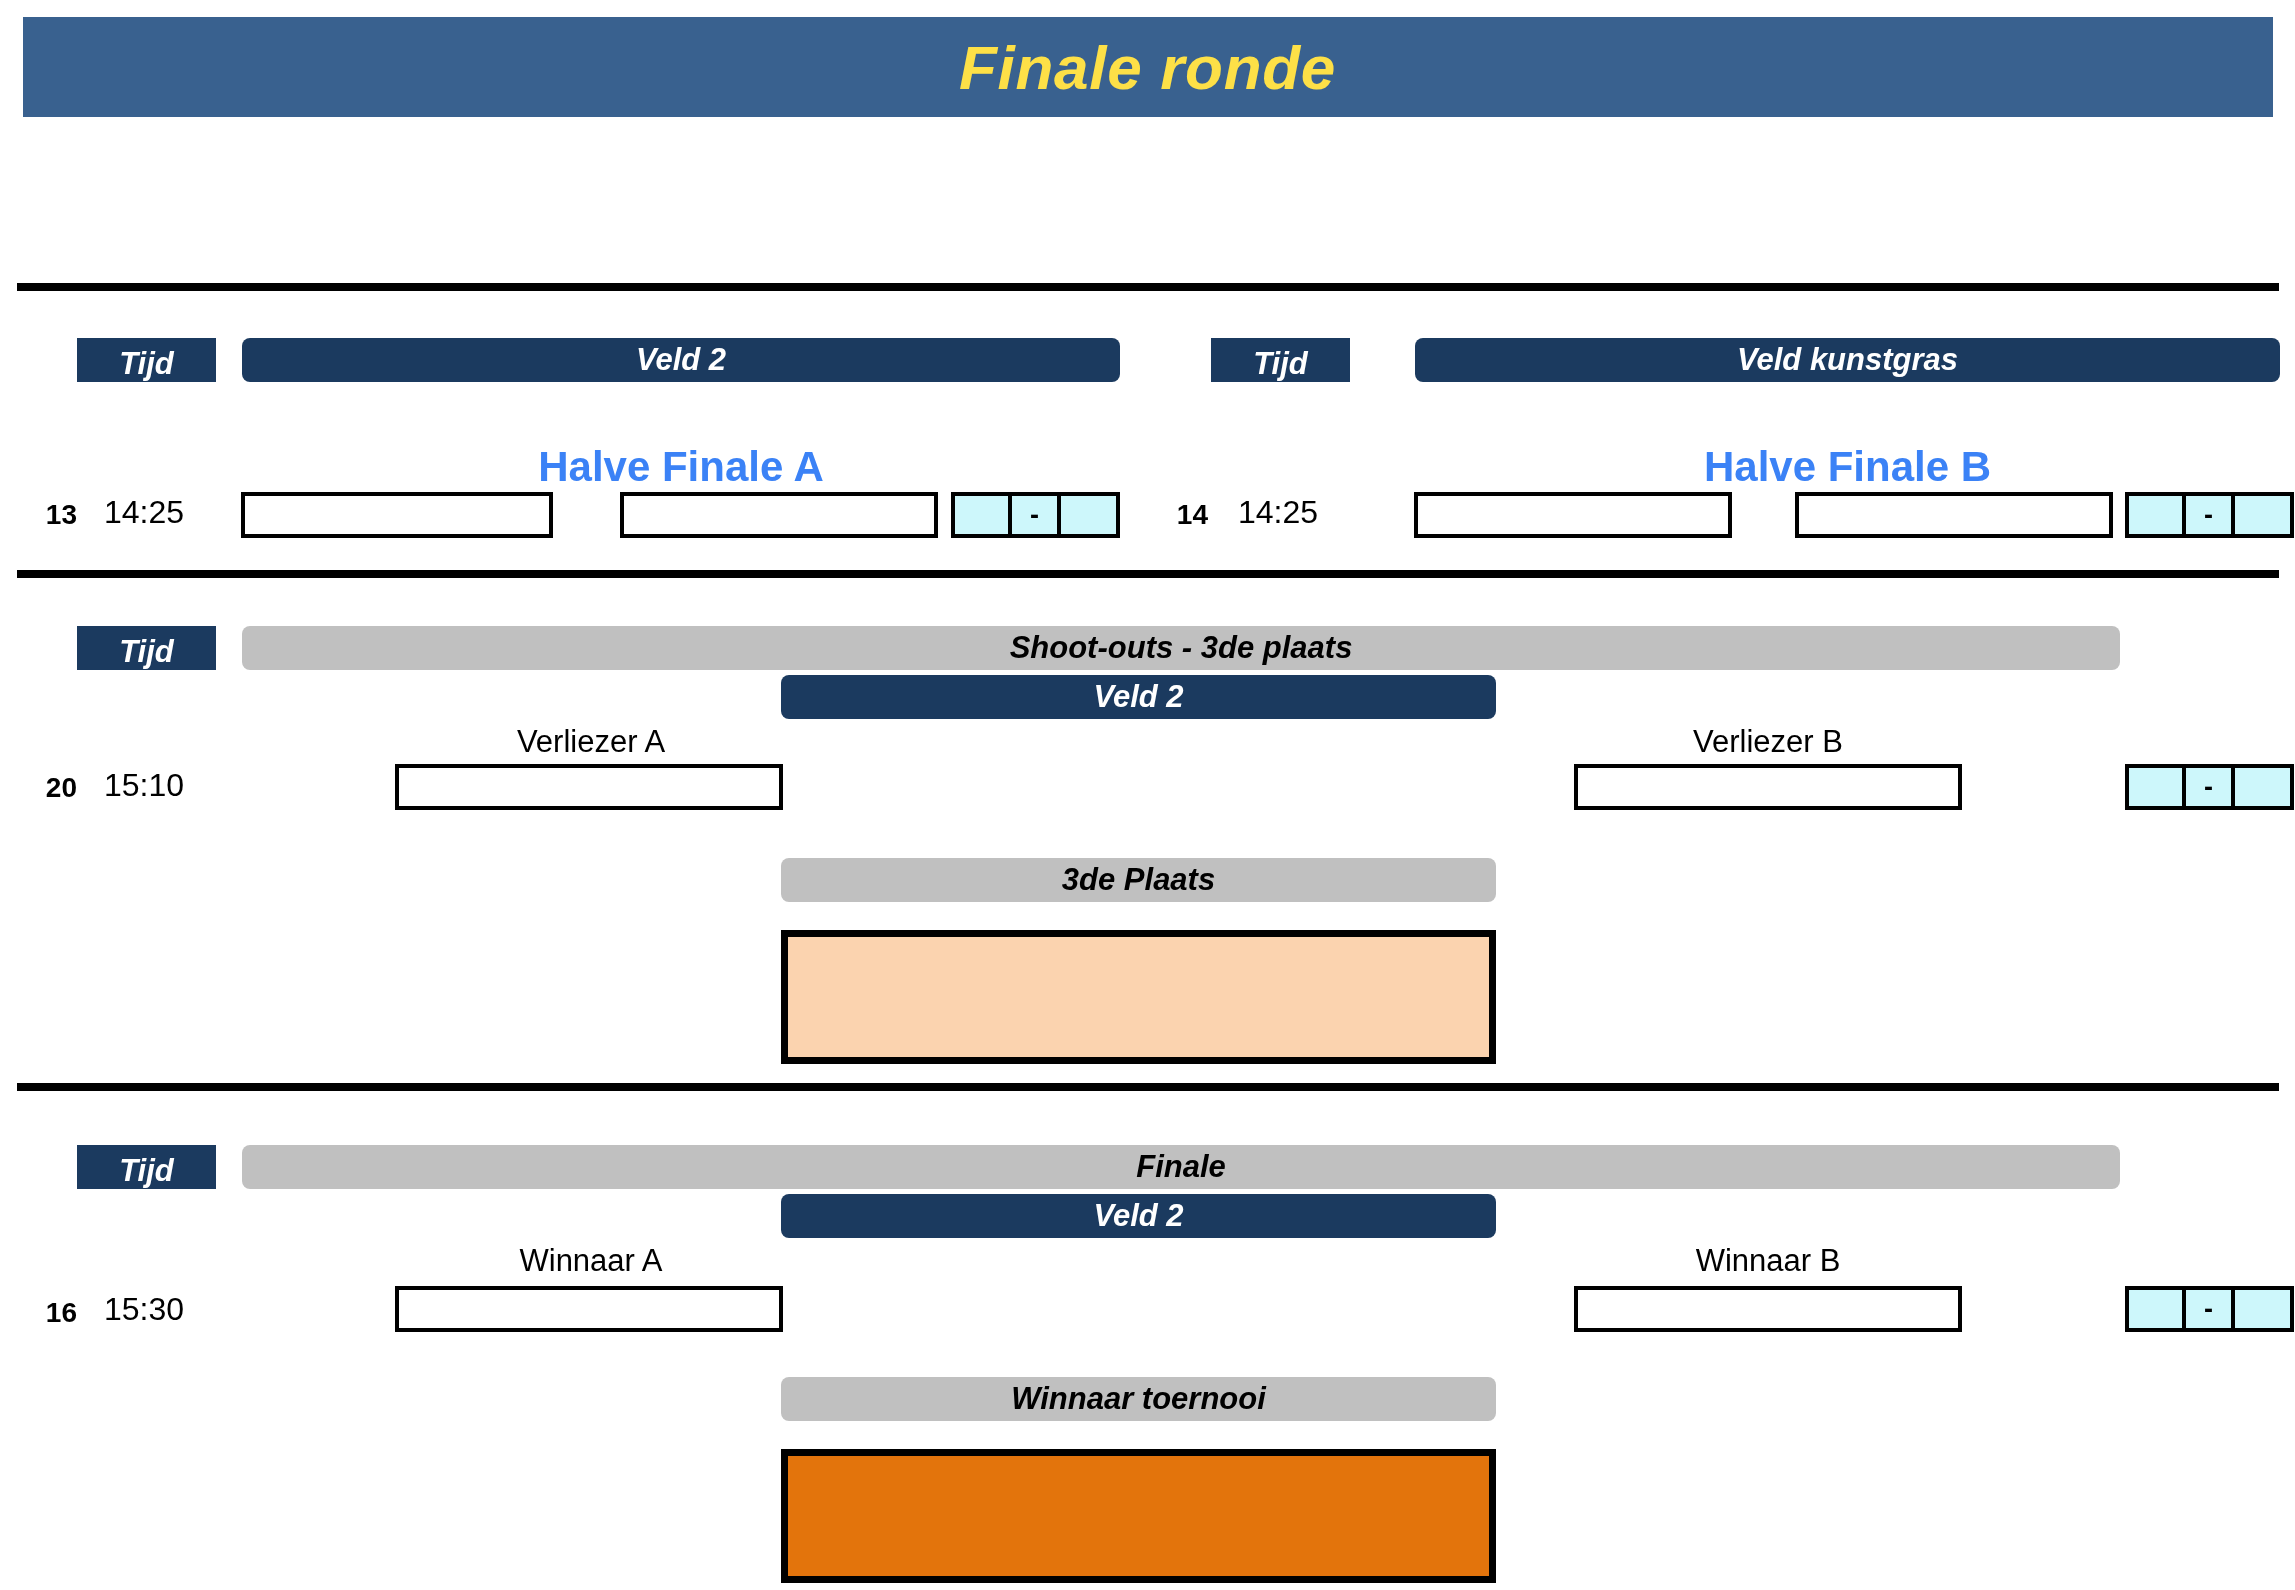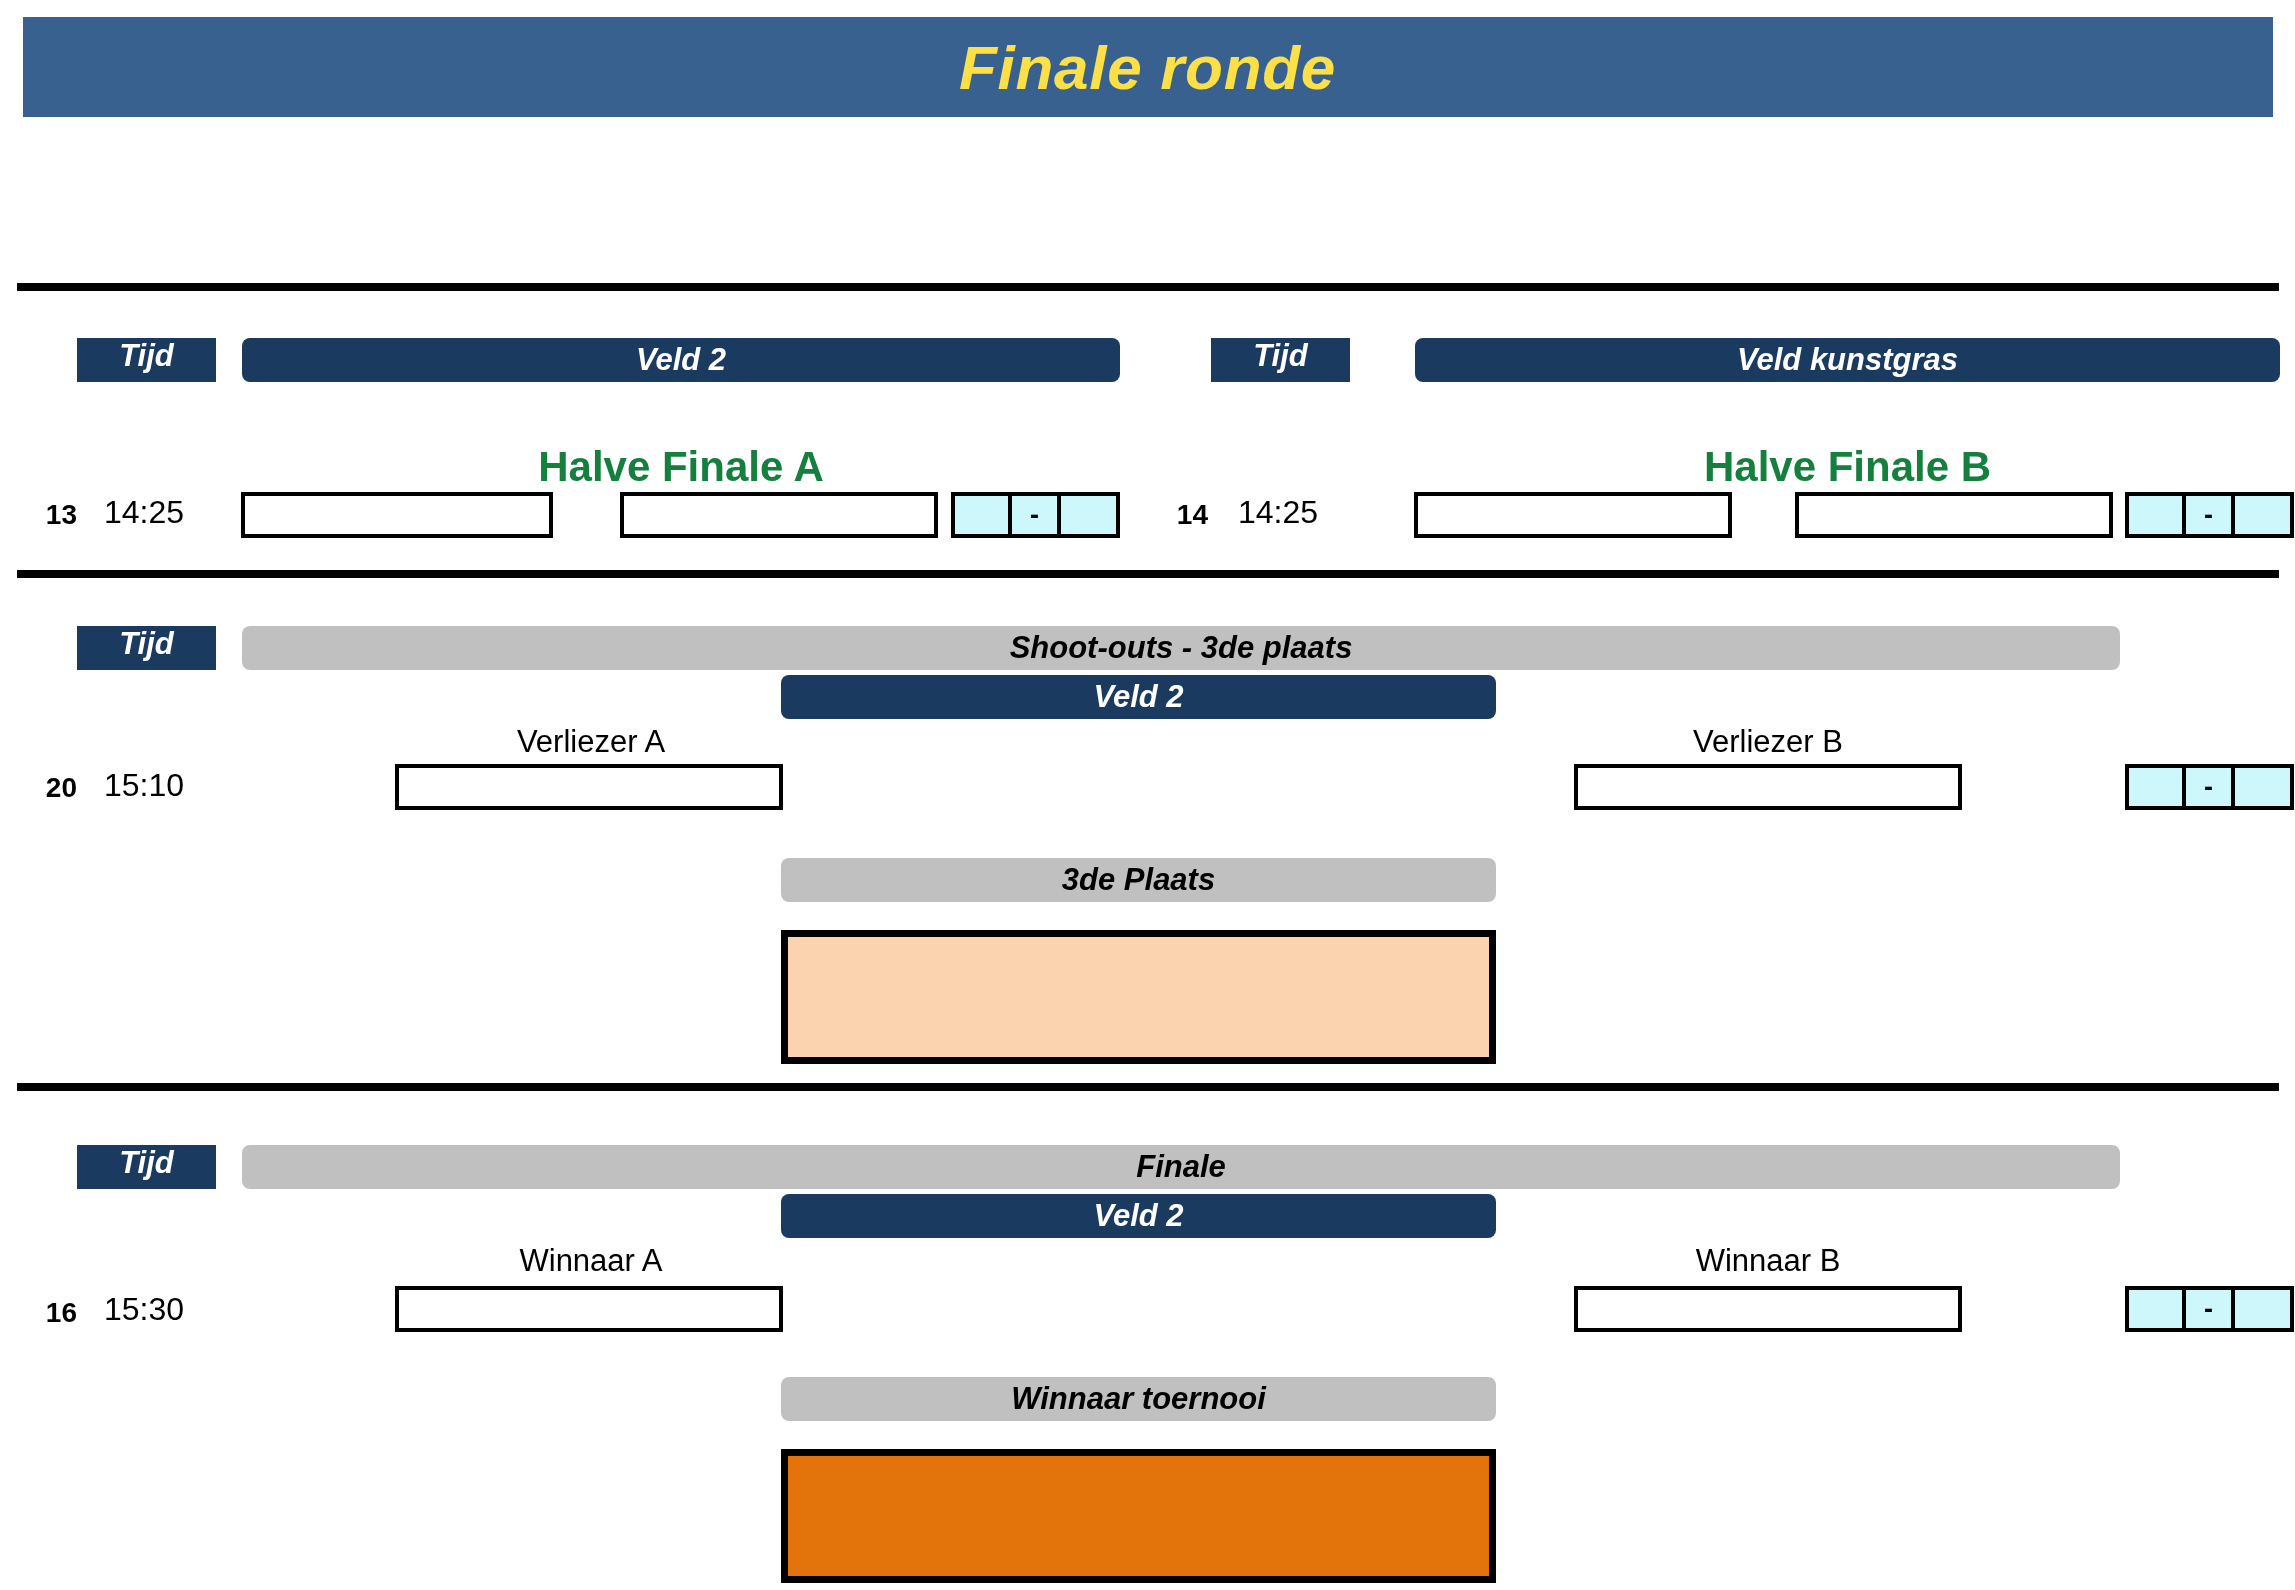--- a/index.html
+++ b/index.html
@@ -52,21 +52,21 @@
   .tijd-chip {
     position: absolute;
     height: 44px;
     width: 139px;
     background: #1b3a5f;
     color: #ffffff;
     font-size: 31px;
     font-weight: bold;
     font-style: italic;
     display: flex;
-    align-items: flex-start;
+    align-items: flex-end;
     justify-content: center;
   }
 
   
   .bar {
     position: absolute;
     height: 44px;
     display: flex;
     align-items: center;
     justify-content: center;
@@ -126,21 +126,21 @@
   .score-cell.mid {
     border-left: 4.2px solid #000000;
     border-right: 4.2px solid #000000;
   }
 
   
   .stage-caption {
     position: absolute;
     font-size: 42px;
     font-weight: bold;
-    color: #15803d;
+    color: #3b82f6;
     text-align: center;
     white-space: nowrap;
   }
   .slot-caption {
     position: absolute;
     font-size: 31px;
     font-weight: normal;
     color: #000000;
     text-align: center;
     white-space: nowrap;

